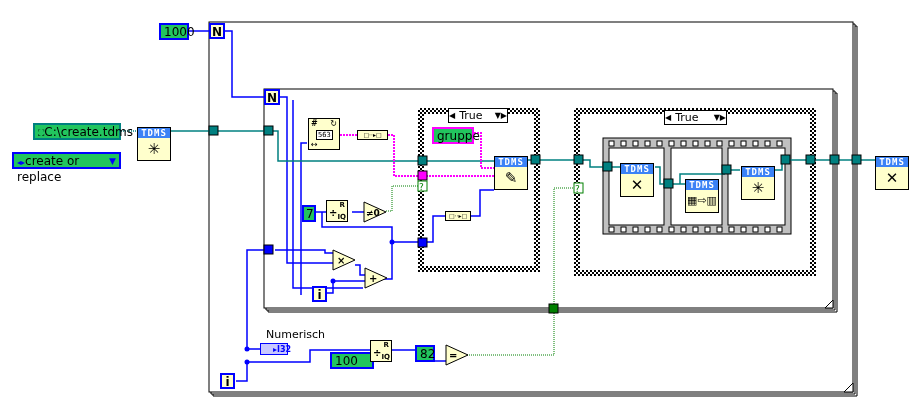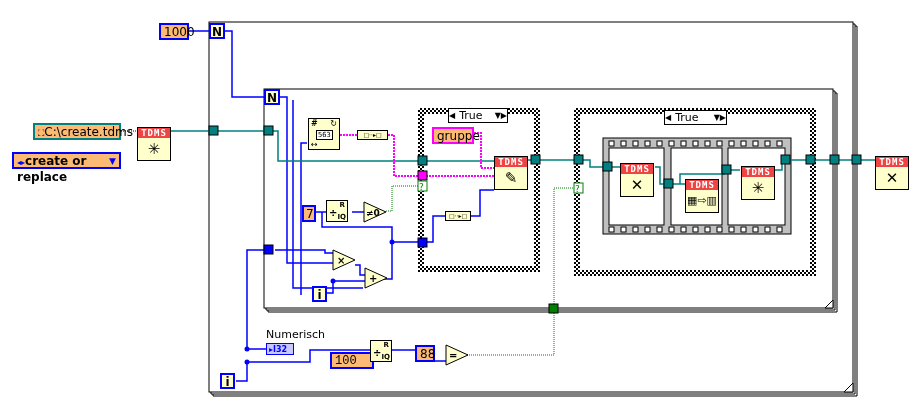--- a/index.html
+++ b/index.html
@@ -1,24 +1,24 @@
 <!DOCTYPE html>
 <html><head>
 <meta charset="utf-8">
 <style>
   html,body{margin:0;padding:0;background:#fff;}
   body{width:919px;height:420px;position:relative;overflow:hidden;font-family:"DejaVu Sans",sans-serif;}
   #canvas{position:absolute;left:0;top:0;width:919px;height:420px;}
-  .const{position:absolute;background:#fdba74;border:2px solid #0000ff;font-size:12px;line-height:14px;padding:0 3px;box-sizing:border-box;color:#000;font-family:"DejaVu Sans",sans-serif;}
+  .const{position:absolute;background:#22c55e;border:2px solid #0000ff;font-size:12px;line-height:14px;padding:0 3px;box-sizing:border-box;color:#000;font-family:"DejaVu Sans",sans-serif;}
   .strconst{border-color:#ff00ff;}
   .pathconst{border-color:#008080;}
   .enumconst{border-color:#0000ff;}
   .node{position:absolute;background:#ffffcc;border:1px solid #000;box-sizing:border-box;}
   .tdms{position:absolute;width:34px;height:34px;border:1px solid #000;background:#ffffcc;box-sizing:border-box;}
-  .tdms .hdr{background:#ef4444;color:#fff;font-size:9px;line-height:10px;height:10px;text-align:center;font-weight:bold;letter-spacing:1px;font-family:"DejaVu Sans Mono",monospace;}
+  .tdms .hdr{background:#3b82f6;color:#fff;font-size:9px;line-height:10px;height:10px;text-align:center;font-weight:bold;letter-spacing:1px;font-family:"DejaVu Sans Mono",monospace;}
   .tdms .ico{text-align:center;font-size:15px;line-height:22px;color:#000;}
   .sel{position:absolute;background:#fff;border:1px solid #000;font-size:11px;line-height:13px;height:15px;box-sizing:border-box;display:flex;align-items:center;}
   .label{position:absolute;font-size:11px;color:#000;}
 </style>
 </head>
 <body>
 
 <svg id="canvas" width="919" height="420" viewBox="0 0 919 420">
   <defs>
     <pattern id="checker" width="4" height="4" patternUnits="userSpaceOnUse">
@@ -194,28 +194,28 @@
   <g>
     <rect x="574" y="183" width="9" height="10" fill="#fff" stroke="#008000"></rect>
     <text x="575" y="192" font-size="9" fill="#008000" font-family="DejaVu Sans, sans-serif">?</text>
   </g>
 </svg>
 
 <div class="const" style="left:159px;top:23px;width:30px;height:17px;">1000</div>
 <div class="const pathconst" style="left:33px;top:123px;width:88px;height:17px;">
   <span style="font-size:9px;">⛶</span><span>C:\create.tdms</span>
 </div>
-<div class="const enumconst" style="left:12px;top:152px;width:109px;height:17px;display:flex;justify-content:space-between;font-weight:bold;">
+<div class="const enumconst" style="left:12px;top:152px;width:109px;height:17px;display:flex;justify-content:space-between;">
   <span><span style="font-size:8px;color:#0000ff;">◂▸</span><span>create or replace</span></span>
   <span style="color:#0000ff;font-size:9px;">▼</span>
 </div>
 <div class="const strconst" style="left:432px;top:127px;width:42px;height:17px;">gruppe</div>
 <div class="const" style="left:302px;top:205px;width:14px;height:17px;padding:0 2px;">7</div>
-<div class="const" style="left:330px;top:352px;width:44px;height:17px;font-family:Liberation Mono, monospace;">100</div>
-<div class="const" style="left:415px;top:345px;width:20px;height:17px;">88</div>
+<div class="const" style="left:330px;top:352px;width:44px;height:17px;">100</div>
+<div class="const" style="left:415px;top:345px;width:20px;height:17px;">82</div>
 
 <div class="const" style="left:209px;top:23px;width:16px;height:16px;padding:0;text-align:center;background:#ffffcc;font-weight:bold;">N</div>
 <div class="const" style="left:264px;top:89px;width:16px;height:16px;padding:0;text-align:center;background:#ffffcc;font-weight:bold;">N</div>
 <div class="const" style="left:312px;top:286px;width:15px;height:16px;padding:0;text-align:center;background:#ffffcc;font-weight:bold;">i</div>
 <div class="const" style="left:220px;top:373px;width:15px;height:16px;padding:0;text-align:center;background:#ffffcc;font-weight:bold;">i</div>
 
 <div class="node" style="left:308px;top:118px;width:32px;height:32px;">
   <span style="position:absolute;left:2px;top:0;font-size:8px;font-weight:bold;">#</span>
   <span style="position:absolute;right:2px;top:0;font-size:8px;">↻</span>
   <span style="position:absolute;left:7px;top:11px;font-size:7px;border:1px solid #000;background:#fff;padding:0 1px;font-family:'DejaVu Sans Mono',monospace;">563</span>
@@ -267,15 +267,15 @@
   <span style="font-size:8px;">▶</span>
 </div>
 <div class="sel" style="left:664px;top:110px;width:63px;">
   <span style="font-size:8px;">◀</span>
   <span style="flex:1;padding-left:4px;">True</span>
   <span style="font-size:8px;">▼</span>
   <span style="font-size:8px;">▶</span>
 </div>
 
 <div class="label" style="left:266px;top:328px;">Numerisch</div>
-<div style="position:absolute;left:266px;top:343px;width:28px;height:12px;border:1px solid #0000ff;background:#c8c8ff;font-size:8px;font-weight:bold;color:#0000ff;line-height:11px;padding-left:2px;box-sizing:border-box;">
+<div style="position:absolute;left:260px;top:343px;width:28px;height:12px;border:1px solid #0000ff;background:#c8c8ff;font-size:8px;font-weight:bold;color:#0000ff;line-height:11px;padding-left:12px;box-sizing:border-box;">
   <span>▸</span><span>I32</span>
 </div>
 
 </body></html>

